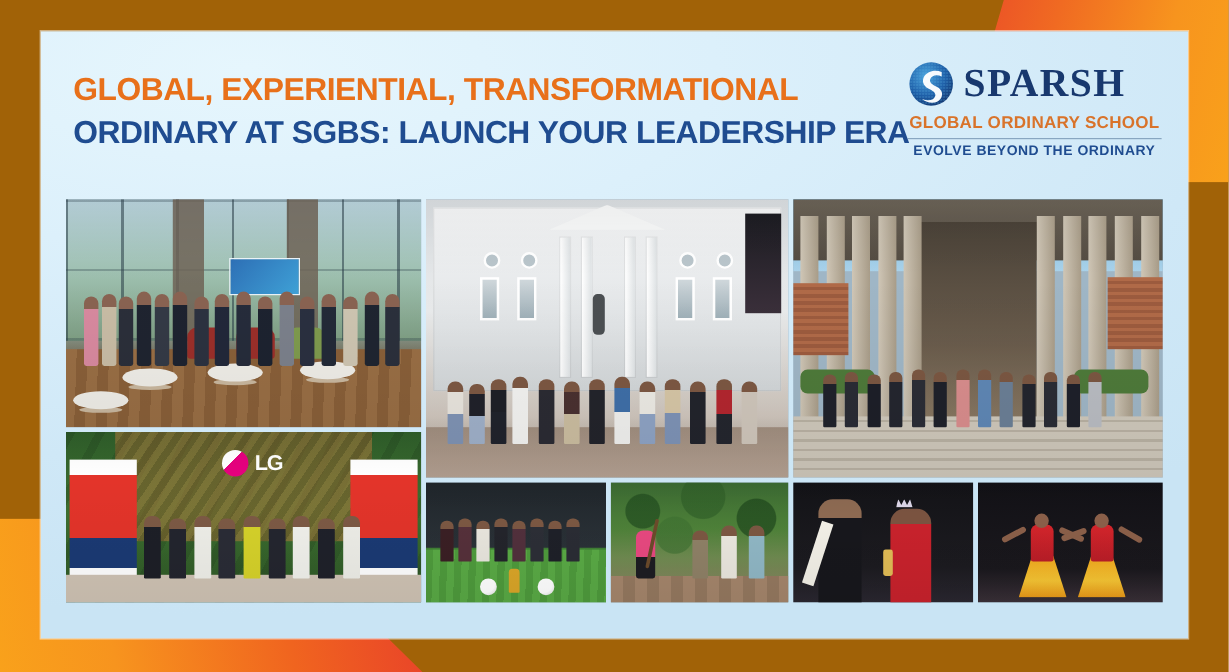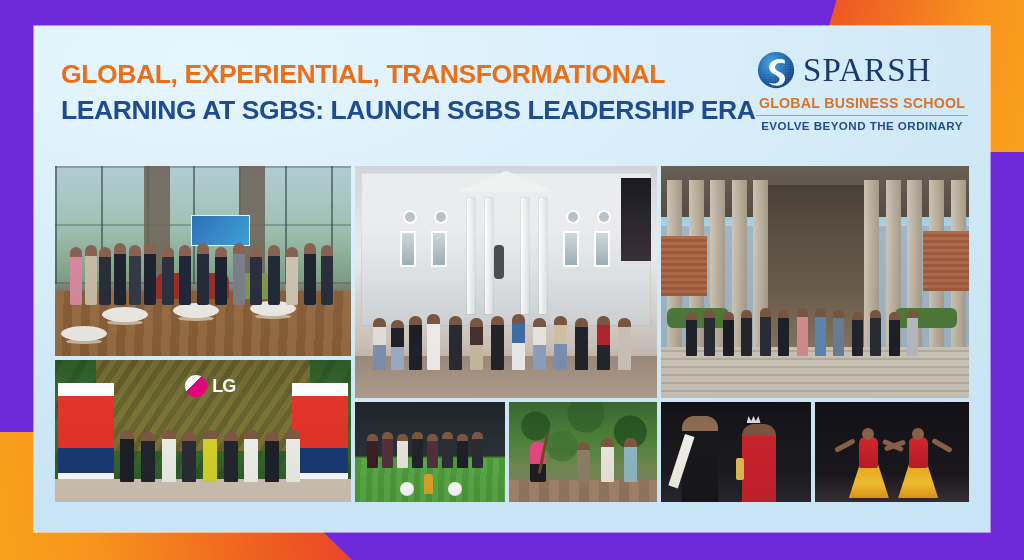--- a/index.html
+++ b/index.html
@@ -5,21 +5,21 @@
   * { box-sizing: border-box; margin: 0; padding: 0; }
   html, body {
     width: 1024px; height: 560px;
     background: #ffffff;
     font-family: "Liberation Sans", sans-serif;
     overflow: hidden;
   }
   .stage {
     position: relative;
     width: 1024px; height: 560px;
-    background: #6d28d9;
+    background: #a16207;
     overflow: hidden;
   }
 
   
   .ribbon { position: absolute; z-index: 1; }
   .ribbon-tr {
     top: 0; right: 0;
     width: 250px; height: 152px;
     background: linear-gradient(105deg, #e8402a 0%, #f06a22 38%, #f7941e 72%, #f9a11b 100%);
     clip-path: polygon(25% 0%, 100% 0%, 100% 100%, 76% 100%, 51% 68%, 13% 68%);
@@ -74,21 +74,21 @@
     display: flex;
     align-items: center;
     justify-content: flex-start;
     gap: 7px;
     height: 44px;
   }
   .brand-mark { width: 40px; height: 40px; flex: 0 0 40px; display: block; }
   .brand-word {
     font-family: "Liberation Serif", serif;
     font-size: 33px;
-    font-weight: 400;
+    font-weight: 700;
     color: #18386E;
     letter-spacing: 1.2px;
     line-height: 1;
     position: relative;
     white-space: nowrap;
   }
   .brand-sub {
     margin-top: 3px;
     font-size: 14.2px;
     font-weight: 800;
@@ -269,21 +269,21 @@
 
   <div class="ribbon ribbon-tr"></div>
   <div class="ribbon ribbon-bl"></div>
 
   <div class="card">
 
     <div class="header">
 
       <div class="headline">
         <div class="line line1">GLOBAL, EXPERIENTIAL, TRANSFORMATIONAL</div>
-        <div class="line line2">LEARNING AT SGBS: LAUNCH SGBS LEADERSHIP ERA</div>
+        <div class="line line2">ORDINARY AT SGBS: LAUNCH YOUR LEADERSHIP ERA</div>
       </div>
 
       <div class="brand">
         <div class="brand-top">
           <svg class="brand-mark" viewBox="0 0 64 64">
             <defs>
               <radialGradient id="swirlg" cx="38%" cy="32%" r="75%">
                 <stop offset="0%" stop-color="#4aa3dd"></stop>
                 <stop offset="60%" stop-color="#1e5fa8"></stop>
                 <stop offset="100%" stop-color="#13356d"></stop>
@@ -291,21 +291,21 @@
               <pattern id="dots" width="4" height="4" patternUnits="userSpaceOnUse">
                 <circle cx="1.3" cy="1.3" r="1.05" fill="#5fb0e0"></circle>
               </pattern>
             </defs>
             <circle cx="32" cy="32" r="29" fill="url(#swirlg)"></circle>
             <path d="M32 3a29 29 0 0 0 0 58 29 29 0 0 0 0-58z" fill="url(#dots)" opacity=".55"></path>
             <path d="M46 16c-9-4-20-1-24 7-3 7 1 13 8 16 6 3 9 6 7 10-2 5-10 6-17 3 8 7 20 7 25-1 4-7 0-13-7-16-6-3-9-6-7-10 2-5 9-6 15-3z" fill="#ffffff" opacity=".96"></path>
           </svg>
           <div class="brand-word">SPARSH</div>
         </div>
-        <div class="brand-sub">GLOBAL BUSINESS SCHOOL</div>
+        <div class="brand-sub">GLOBAL ORDINARY SCHOOL</div>
         <div class="brand-rule"></div>
         <div class="brand-tag">EVOLVE BEYOND THE ORDINARY</div>
       </div>
     </div>
 
     <div class="collage">
 
       <div class="tile t1">
         <div class="ph sky"></div>
         <div class="glass"></div>

